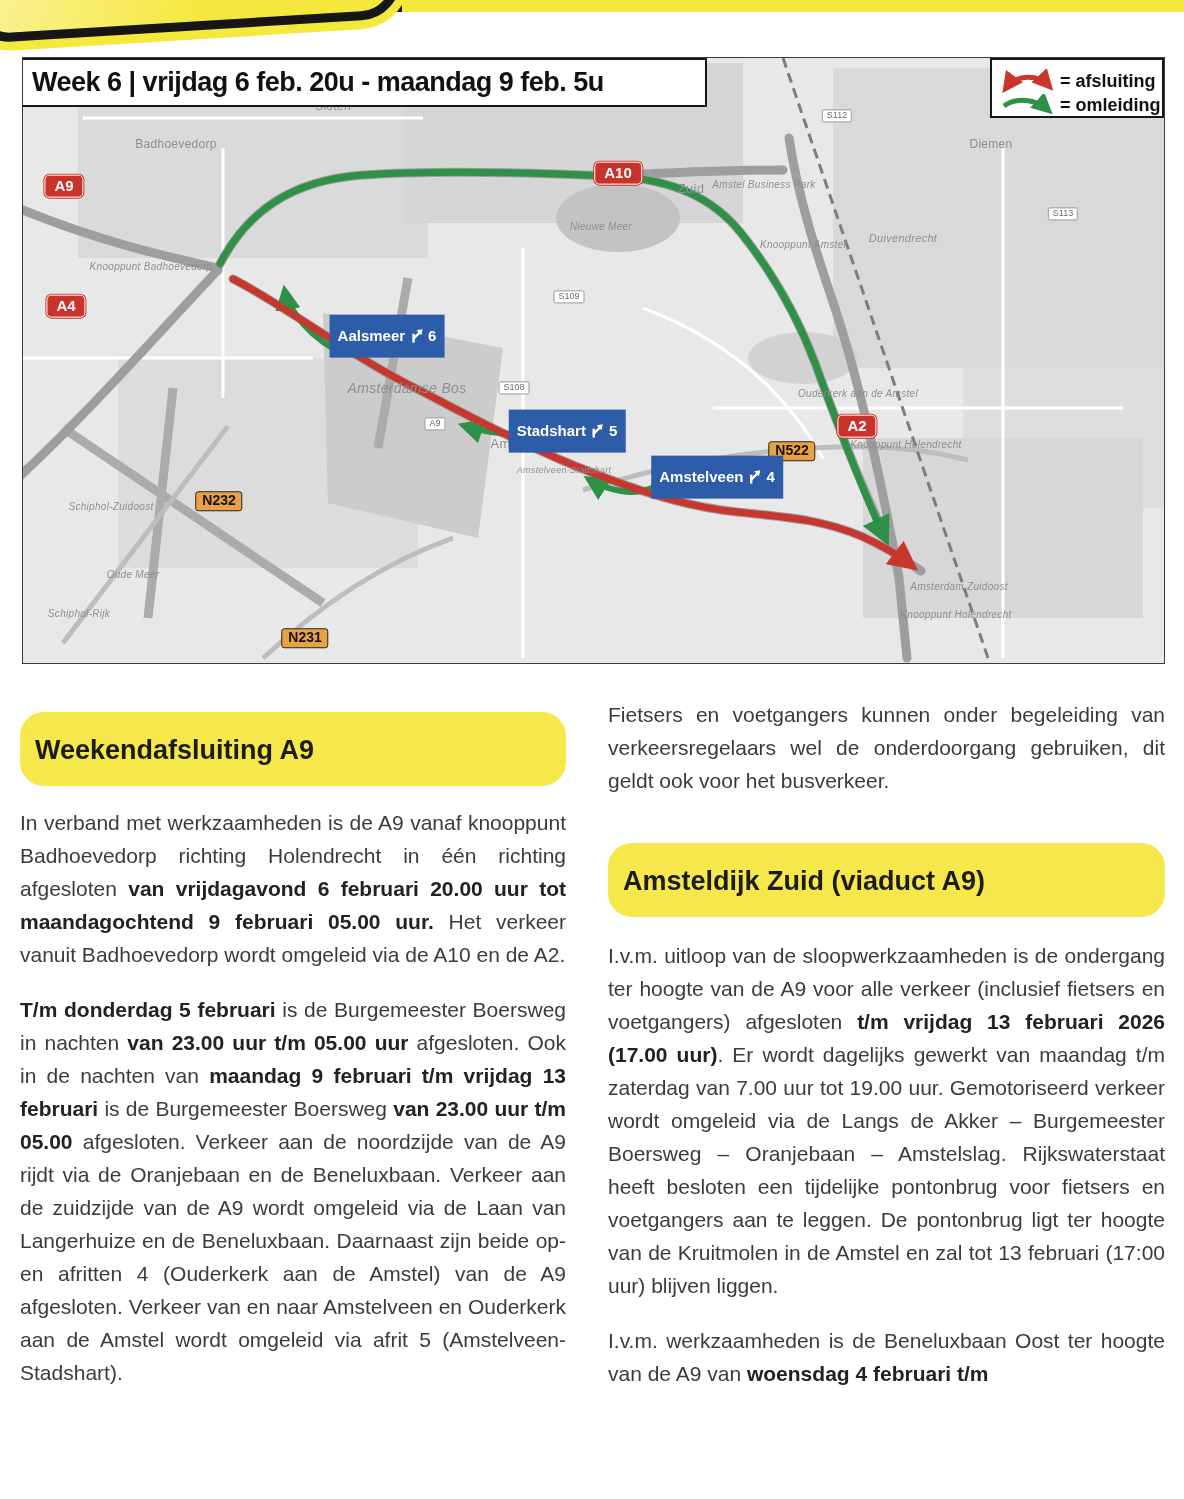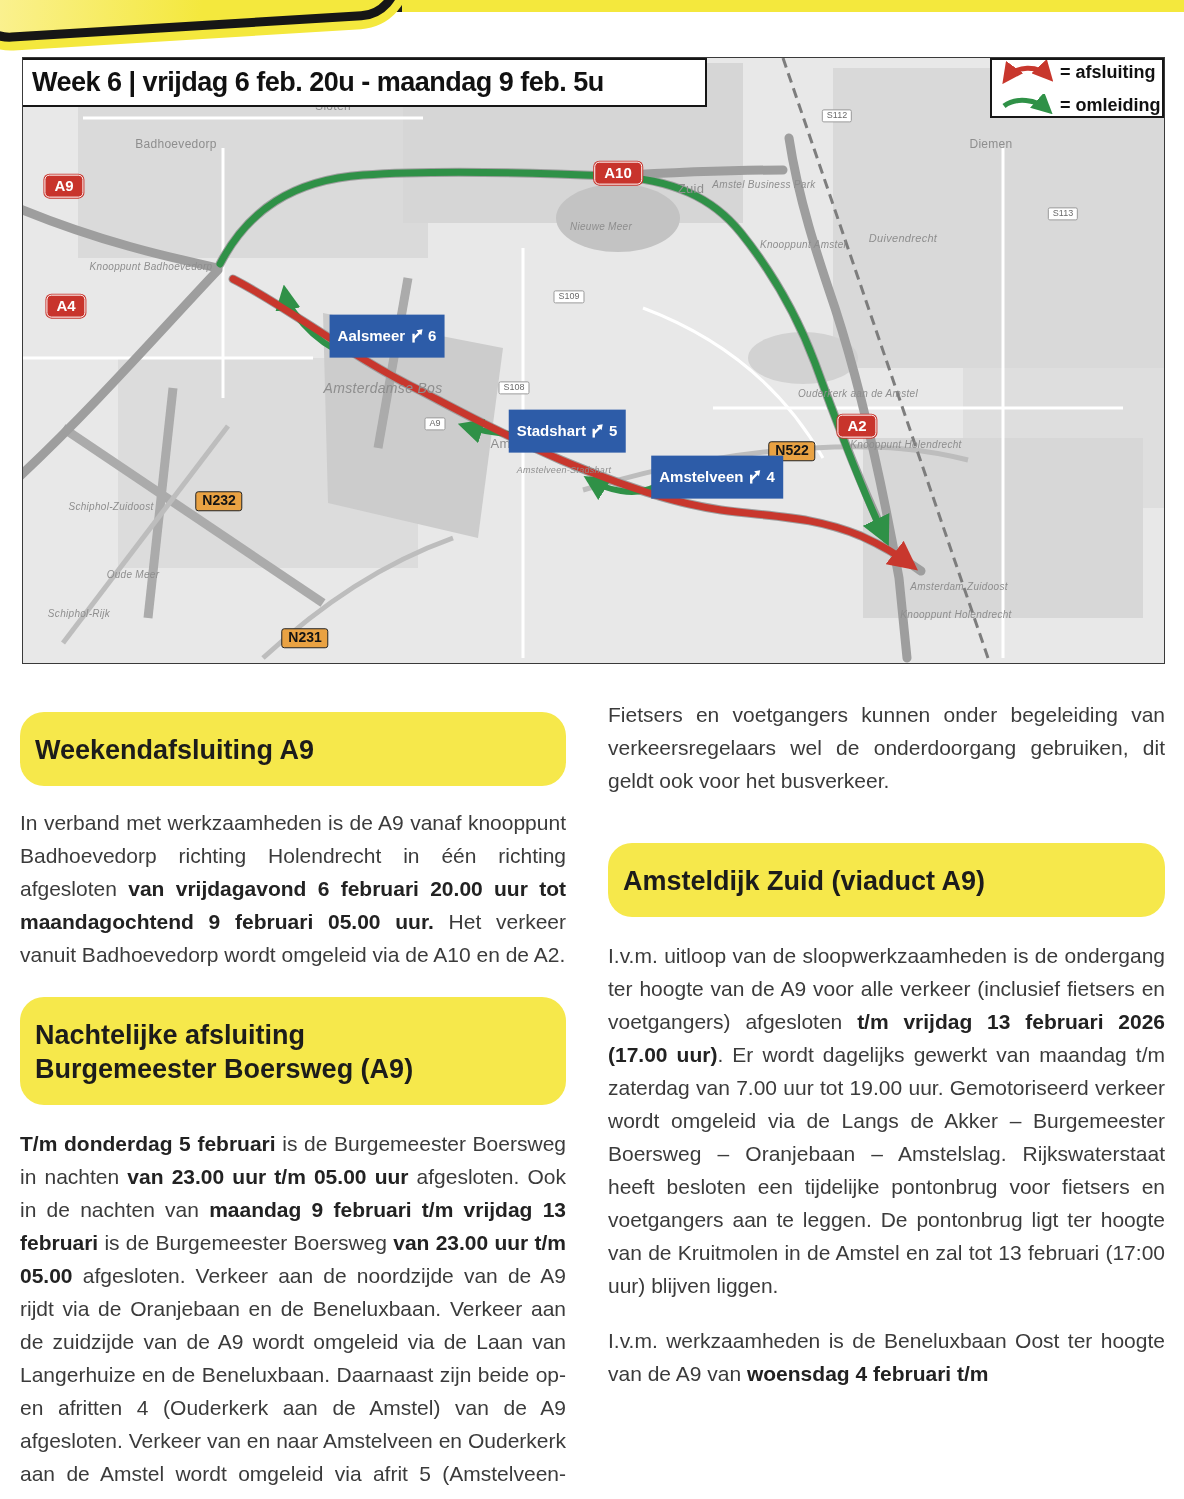--- a/index.html
+++ b/index.html
@@ -34,21 +34,21 @@
   .badge.sroad{background:#fff;color:#6a6a6a;font-size:9px;padding:0 4px;
          border:1px solid #9a9a9a;border-radius:2px;}
 
   .weekbar{position:absolute;left:0;top:0;width:682px;height:45px;background:#fff;
            border-right:2px solid #161616;border-bottom:2px solid #161616;
            border-top:2px solid #161616;z-index:6;display:flex;align-items:center;}
   .weekbar span{font-weight:bold;font-size:27px;color:#111;padding-left:9px;
            letter-spacing:-.5px;}
   .legendbox{position:absolute;right:0;top:0;width:174px;height:60px;background:#fff;
            border:2px solid #161616;z-index:6;box-sizing:border-box;
-           display:flex;flex-direction:column;justify-content:space-between;gap:1px;padding-left:6px;}
+           display:flex;flex-direction:column;justify-content:flex-end;gap:1px;padding-left:6px;}
   .legrow{display:flex;align-items:center;gap:4px;}
   .legrow .txt{font-weight:bold;font-size:18px;color:#111;}
 
   
   .col{position:absolute;}
   .col-left{left:20px;top:700px;width:546px;}
   .col-right{left:608px;top:698px;width:557px;}
   .yellowbox{background:#F6E84B;border-radius:24px;padding:21px 18px 19px 15px;
              color:#1c1c1b;font-weight:bold;font-size:27px;line-height:34px;}
   .para{font-size:21px;line-height:33px;text-align:justify;color:#3b3b3b;}
@@ -133,21 +133,21 @@
       <span class="maplabel" style="left: 310px; top: 48px; font-size: 12px;">Sloten</span>
       <span class="maplabel it" style="left: 432px; top: 31px; font-size: 10px;">Amsterdam-Slotervaart</span>
       <span class="maplabel" style="left: 668px; top: 130px; font-size: 13px;">Zuid</span>
       <span class="maplabel" style="left: 968px; top: 86px; font-size: 12px;">Diemen</span>
       <span class="maplabel it" style="left: 741px; top: 126px; font-size: 10px;">Amstel Business Park</span>
       <span class="maplabel it" style="left: 780px; top: 186px; font-size: 10px;">Knooppunt Amstel</span>
       <span class="maplabel" style="left: 880px; top: 180px; font-size: 11px; font-style: italic;">Duivendrecht</span>
       <span class="maplabel it" style="left: 835px; top: 335px; font-size: 10px;">Ouderkerk aan de Amstel</span>
       <span class="maplabel" style="left: 503px; top: 385px; font-size: 13px;">Amstelveen</span>
       <span class="maplabel it" style="left: 541px; top: 412px; font-size: 9px;">Amstelveen-Stadshart</span>
-      <span class="maplabel it" style="left: 360px; top: 330px; font-size: 14px;">Amsterdamse Bos</span>
+      <span class="maplabel it" style="left: 384px; top: 330px; font-size: 14px;">Amsterdamse Bos</span>
       <span class="maplabel it" style="left: 88px; top: 448px; font-size: 10px;">Schiphol-Zuidoost</span>
       <span class="maplabel it" style="left: 98px; top: 516px; font-size: 10px; padding-left: 24px;">Oude Meer</span>
       <span class="maplabel it" style="left: 56px; top: 555px; font-size: 10px;">Schiphol-Rijk</span>
       <span class="maplabel it" style="left: 936px; top: 528px; font-size: 10px;">Amsterdam Zuidoost</span>
       <span class="maplabel it" style="left: 883px; top: 386px; font-size: 10px;">Knooppunt Holendrecht</span>
       <span class="maplabel it" style="left: 933px; top: 556px; font-size: 10px;">Knooppunt Holendrecht</span>
       <span class="maplabel it" style="left: 128px; top: 208px; font-size: 10px;">Knooppunt Badhoevedorp</span>
       <span class="maplabel it" style="left: 578px; top: 168px; font-size: 10px;">Nieuwe Meer</span>
     </div>
   <div>
@@ -211,24 +211,20 @@
       <span class="txt">= omleiding</span>
     </div>
   </div>
 </div>
 
 <div class="col col-left">
   <div class="yellowbox mt12">
     <span>Weekendafsluiting A9</span>
   </div>
   <p class="para mt20"><span>In verband met werkzaamheden is de A9 vanaf knooppunt Badhoevedorp richting Holendrecht in één richting afgesloten </span><b>van vrijdagavond 6 februari 20.00 uur tot maandagochtend 9 februari 05.00 uur.</b><span> Het verkeer vanuit Badhoevedorp wordt omgeleid via de A10 en de A2.</span></p>
-  <div class="yellowbox mt26">
-    <div>Nachtelijke afsluiting</div>
-    <div>Burgemeester Boersweg (A9)</div>
-  </div>
   <p class="para mt22"><b>T/m donderdag 5 februari</b><span> is de Burgemeester Boersweg in nachten </span><b>van 23.00 uur t/m 05.00 uur</b><span> afgesloten. Ook in de nachten van </span><b>maandag 9 februari t/m vrijdag 13 februari</b><span> is de Burgemeester Boersweg </span><b>van 23.00 uur t/m 05.00</b><span> afgesloten. Verkeer aan de noordzijde van de A9 rijdt via de Oranjebaan en de Beneluxbaan. Verkeer aan de zuidzijde van de A9 wordt omgeleid via de Laan van Langerhuize en de Beneluxbaan. Daarnaast zijn beide op- en afritten 4 (Ouderkerk aan de Amstel) van de A9 afgesloten. Verkeer van en naar Amstelveen en Ouderkerk aan de Amstel wordt omgeleid via afrit 5 (Amstelveen-Stadshart).</span></p>
 </div>
 
 <div class="col col-right">
   <p class="para" style="margin-top:0;"><span>Fietsers en voetgangers kunnen onder begeleiding van verkeersregelaars wel de onderdoorgang gebruiken, dit geldt ook voor het busverkeer.</span></p>
   <div class="yellowbox mt46">
     <span>Amsteldijk Zuid (viaduct A9)</span>
   </div>
   <p class="para mt22"><span>I.v.m. uitloop van de sloopwerkzaamheden is de ondergang ter hoogte van de A9 voor alle verkeer (inclusief fietsers en voetgangers) afgesloten </span><b>t/m vrijdag 13 februari 2026 (17.00 uur)</b><span>. Er wordt dagelijks gewerkt van maandag t/m zaterdag van 7.00 uur tot 19.00 uur. Gemotoriseerd verkeer wordt omgeleid via de Langs de Akker – Burgemeester Boersweg – Oranjebaan – Amstelslag. Rijkswaterstaat heeft besloten een tijdelijke pontonbrug voor fietsers en voetgangers aan te leggen. De pontonbrug ligt ter hoogte van de Kruitmolen in de Amstel en zal tot 13 februari (17:00 uur) blijven liggen.</span></p>
   <p class="para mt22"><span>I.v.m. werkzaamheden is de Beneluxbaan Oost ter hoogte van de A9 van </span><b>woensdag 4 februari t/m</b></p>

